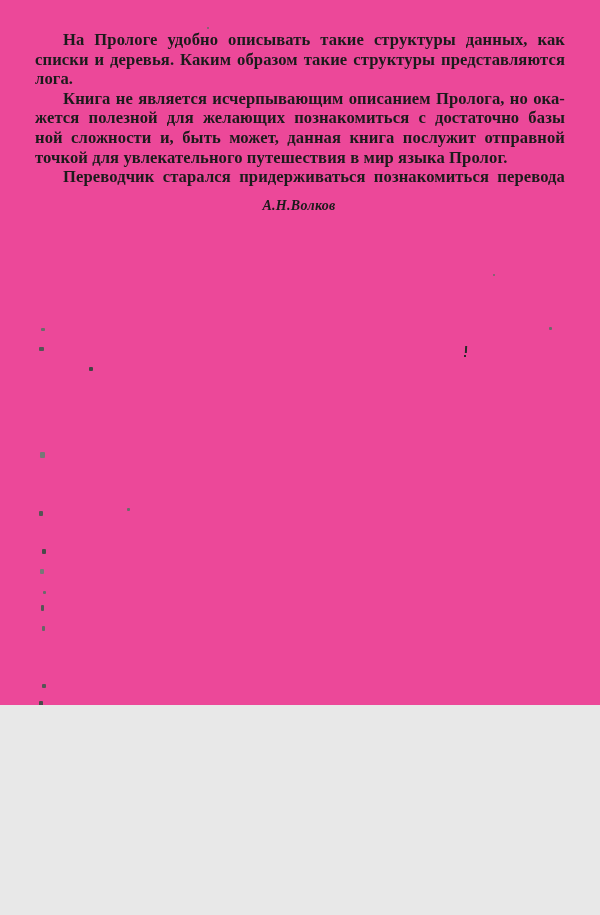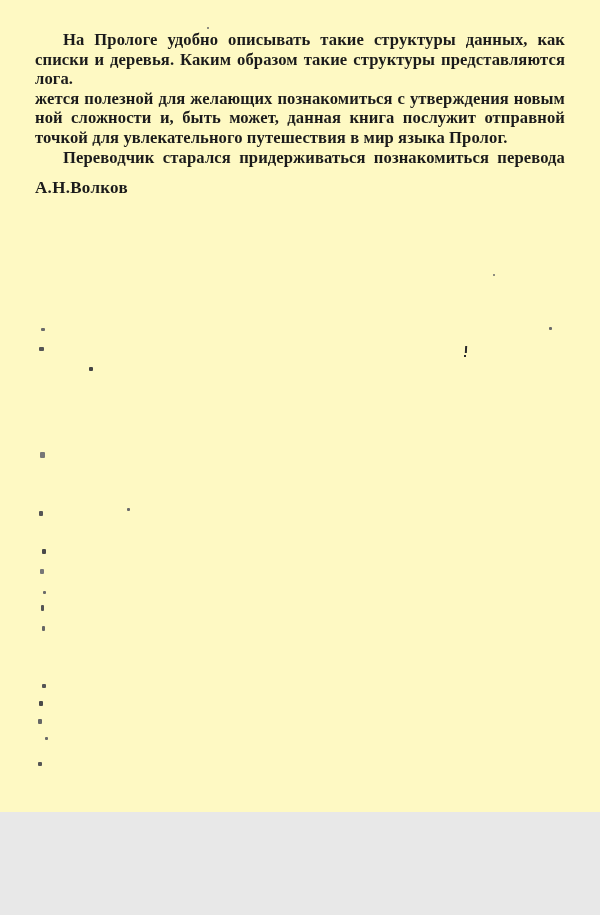--- a/index.html
+++ b/index.html
@@ -1,20 +1,20 @@
 <!DOCTYPE html>
 <html><head>
 <meta charset="utf-8">
 <style>
   html,body{margin:0;padding:0;}
   body{background:#e8e8e8;}
   .page{
     position:relative;
-    width:600px;height:812px;
-    background:#fef9c3;
+    width:600px;height:705px;
+    background:#ec4899;
     overflow:hidden;
     font-family:"Liberation Serif", serif;
     color:#1b1b1b;
   }
   .text-block{
     position:absolute;
     left:35px;top:30px;
     width:530px;
   }
   .line{
@@ -28,23 +28,24 @@
   }
   .just{
     white-space:normal;
     text-align:justify;
     text-align-last:justify;
   }
   .indent{ text-indent:28px; }
   .plast{ text-align:right; text-align-last:left; white-space:nowrap; }
   .signature{
     margin-top:11px;
-    font-size:17px;
+    font-size:14px;
     font-weight:700;
-    text-align:left;
+    font-style:italic;
+    text-align:center;
     padding-right:2px;
     letter-spacing:0.3px;
   }
   .speck{
     position:absolute;
     background:#6a6a6a;
     border-radius:1px;
   }
   .exmark{
     position:absolute;
@@ -61,21 +62,22 @@
 
   <div class="text-block">
 
     <div>
       <div class="line just indent">На Прологе удобно описывать такие структуры данных, как</div>
       <div class="line just">списки и деревья. Каким образом такие структуры представляются</div>
       <div class="line plast">лога.</div>
     </div>
 
     <div>
-      <div class="line just">жется полезной для желающих познакомиться с утверждения новым</div>
+      <div class="line just indent">Книга не является исчерпывающим описанием Пролога, но ока-</div>
+      <div class="line just">жется полезной для желающих познакомиться с достаточно базы</div>
       <div class="line just">ной сложности и, быть может, данная книга послужит отправной</div>
       <div class="line plast">точкой для увлекательного путешествия в мир языка Пролог.</div>
     </div>
 
     <div>
       <div class="line just indent">Переводчик старался придерживаться познакомиться перевода</div>
     </div>
 
     <div class="signature">А.Н.Волков</div>
 

